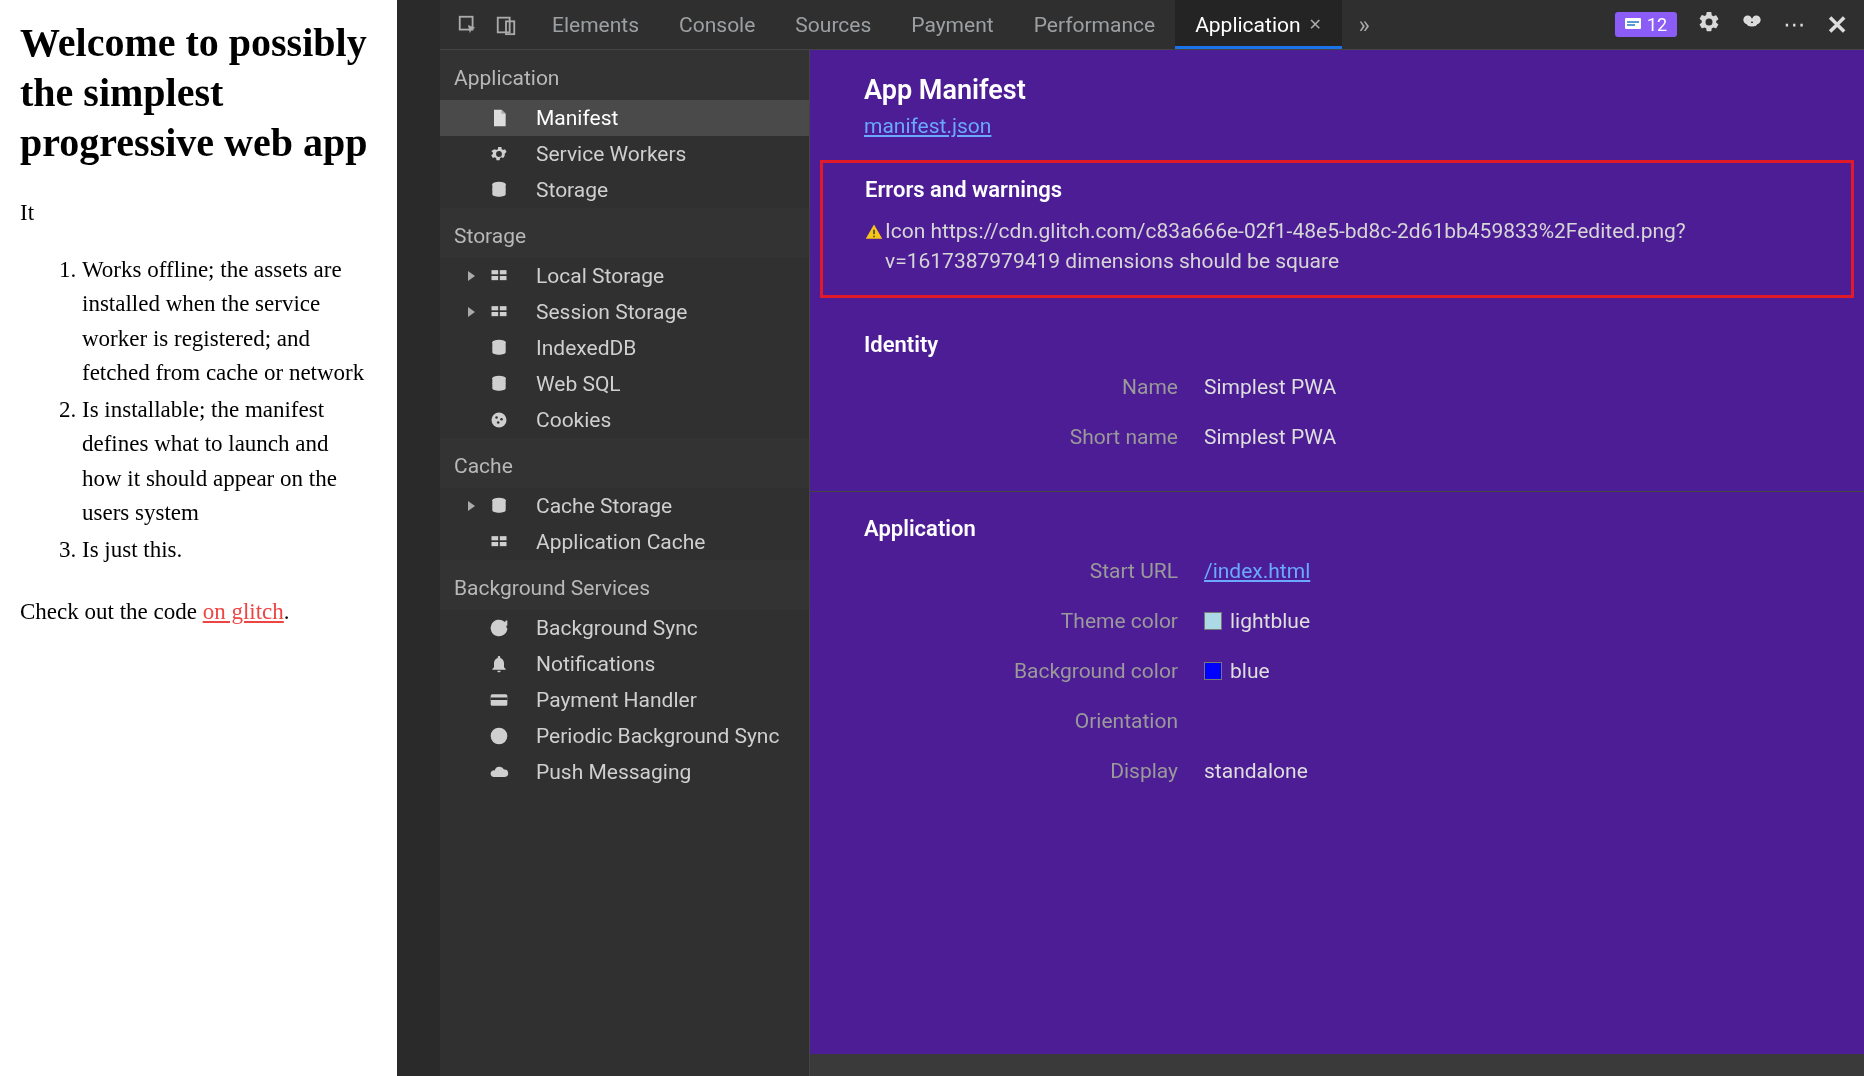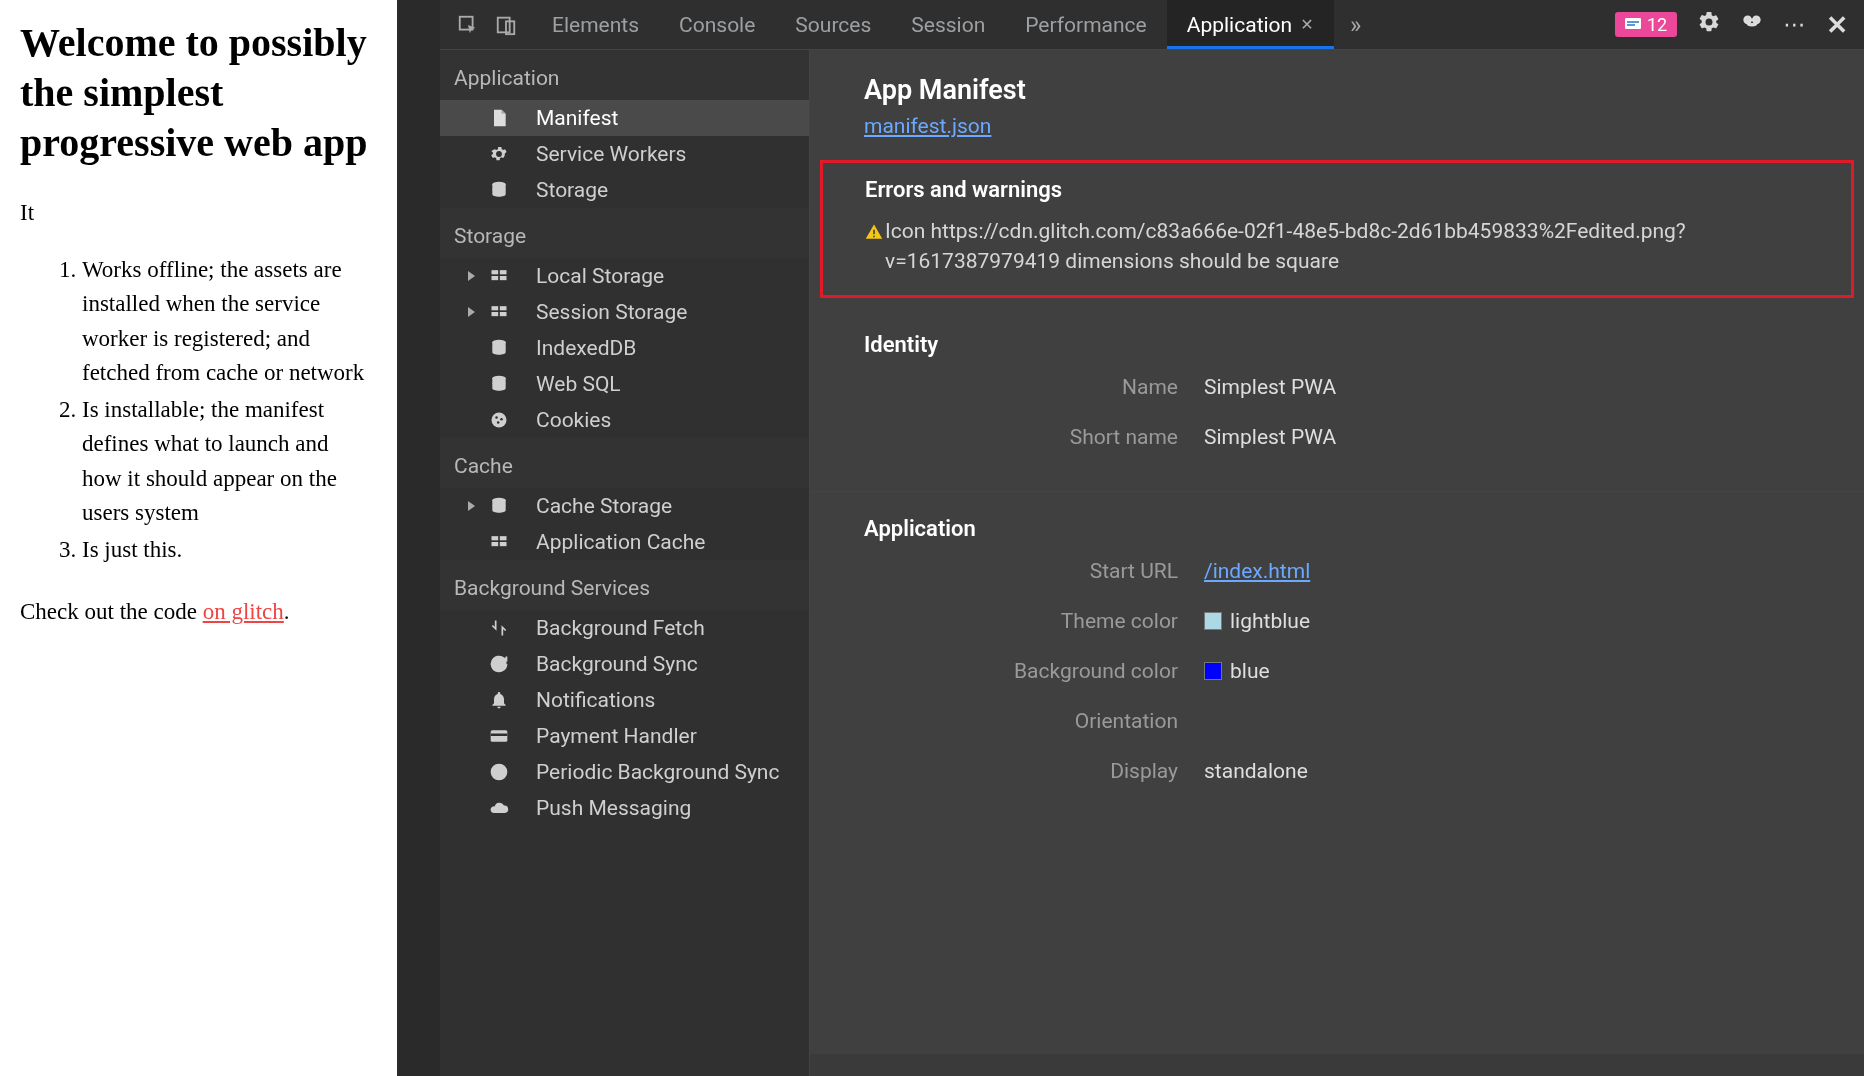--- a/index.html
+++ b/index.html
@@ -19,35 +19,35 @@
 
   
   .tabbar { height: 50px; background: #2f2f2f; border-bottom: 1px solid #444; display: flex; align-items: center; padding: 0 12px; gap: 6px; }
   .tabbar .icon-btn { width: 32px; height: 32px; display: flex; align-items: center; justify-content: center; color: #aaa; cursor: pointer; }
   .tabbar .tabs { display: flex; align-items: stretch; height: 100%; margin-left: 4px; }
   .tabbar .tab { padding: 0 20px; display: flex; align-items: center; color: #9da0a3; cursor: pointer; position: relative; font-size: 21px; }
   .tabbar .tab.active { color: #fff; background: #242424; }
   .tabbar .tab.active::after { content:""; position:absolute; bottom:0; left:0; right:0; height:3px; background:#1a73e8; }
   .tabbar .tab .close { margin-left: 8px; font-size: 16px; color: #aaa; }
   .tabbar .spacer { flex:1; }
-  .tabbar .badge { background: #ec4899; color:#fff; border-radius:3px; padding: 2px 10px; font-size: 18px; display:flex; align-items:center; gap:6px;}
+  .tabbar .badge { background: #8b5cf6; color:#fff; border-radius:3px; padding: 2px 10px; font-size: 18px; display:flex; align-items:center; gap:6px;}
   .tabbar .right-icons { display:flex; align-items:center; gap:18px; margin-left:14px; margin-right:4px; }
 
   
   .dt-body { flex:1; display:flex; overflow:hidden; }
   .sidebar { width: 370px; background:#303030; overflow-y:auto; border-right:1px solid #444; }
   .sidebar .group-header { padding: 16px 14px 10px 14px; color:#b8b8b8; font-size:21px; background:#333; }
   .sidebar .item { display:flex; align-items:center; gap: 26px; padding: 6px 14px 6px 48px; color:#cfcfcf; font-size:21px; cursor:pointer; position:relative; }
   .sidebar .item.selected { background:#4a4a4a; color:#fff; }
   .sidebar .item .tree-arrow { position:absolute; left:28px; width:0;height:0; border-top:5px solid transparent; border-bottom:5px solid transparent; border-left:7px solid #aaa; }
   .sidebar .item .s-icon { width:22px; height:22px; display:flex; align-items:center; justify-content:center; flex-shrink:0; }
   .sidebar .item .s-icon svg { width:20px; height:20px; fill:#cfcfcf; }
 
   
-  .main { flex:1; background:#404040; overflow-y:auto; padding: 18px 0 0 0; position:relative; }
+  .main { flex:1; background:#4c1d95; overflow-y:auto; padding: 18px 0 0 0; position:relative; }
   .main .title { font-size:27px; font-weight:600; color:#fff; padding: 6px 0 8px 54px; }
   .main .manifest-link { padding: 0 0 0 54px; }
   .main .manifest-link a { color:#6aa9ff; text-decoration:underline; font-size:21px; }
 
   .highlight-box { border: 3px solid #e11a2a; margin: 22px 10px 10px 10px; padding: 14px 20px 18px 42px; }
   .section-heading { font-size:22px; font-weight:600; color:#fff; margin-bottom: 14px; }
   .warning-row { display:flex; align-items:flex-start; gap:2px; color:#d6d6d6; font-size:21px; line-height:1.45; }
   .warn-icon { flex-shrink:0; margin-top:3px; }
 
   .section { padding: 24px 20px 8px 54px; }
@@ -98,21 +98,21 @@
       <div class="tab">
           <span>Elements</span>
         </div>
       <div class="tab">
           <span>Console</span>
         </div>
       <div class="tab">
           <span>Sources</span>
         </div>
       <div class="tab">
-          <span>Session</span>
+          <span>Payment</span>
         </div>
       <div class="tab">
           <span>Performance</span>
         </div>
       <div class="tab active">
         <span>Application</span>
         <span class="close">✕</span>
       </div>
     </div>
     <div class="icon-btn" style="font-size:24px;color:#aaa;">»</div>
@@ -253,28 +253,20 @@
               <rect x="3" y="12" width="8" height="5"></rect>
               <rect x="13" y="12" width="8" height="5"></rect>
             </svg>
           </span>
         <span>Application Cache</span>
       </div>
 
       <div class="group-header">Background Services</div>
       <div class="item">
         <span class="s-icon">
-            <svg viewBox="0 0 24 24" fill="#cfcfcf">
-              <path d="M8 3v10l-4-4M16 21V11l4 4" stroke="#cfcfcf" stroke-width="2" fill="none"></path>
-            </svg>
-          </span>
-        <span>Background Fetch</span>
-      </div>
-      <div class="item">
-        <span class="s-icon">
             <svg viewBox="0 0 24 24" fill="none" stroke="#cfcfcf" stroke-width="2">
               <path d="M21 12a9 9 0 1 1-3-6.7L21 8"></path>
               <path d="M21 3v5h-5"></path>
             </svg>
           </span>
         <span>Background Sync</span>
       </div>
       <div class="item">
         <span class="s-icon">
             <svg viewBox="0 0 24 24" fill="#cfcfcf">

